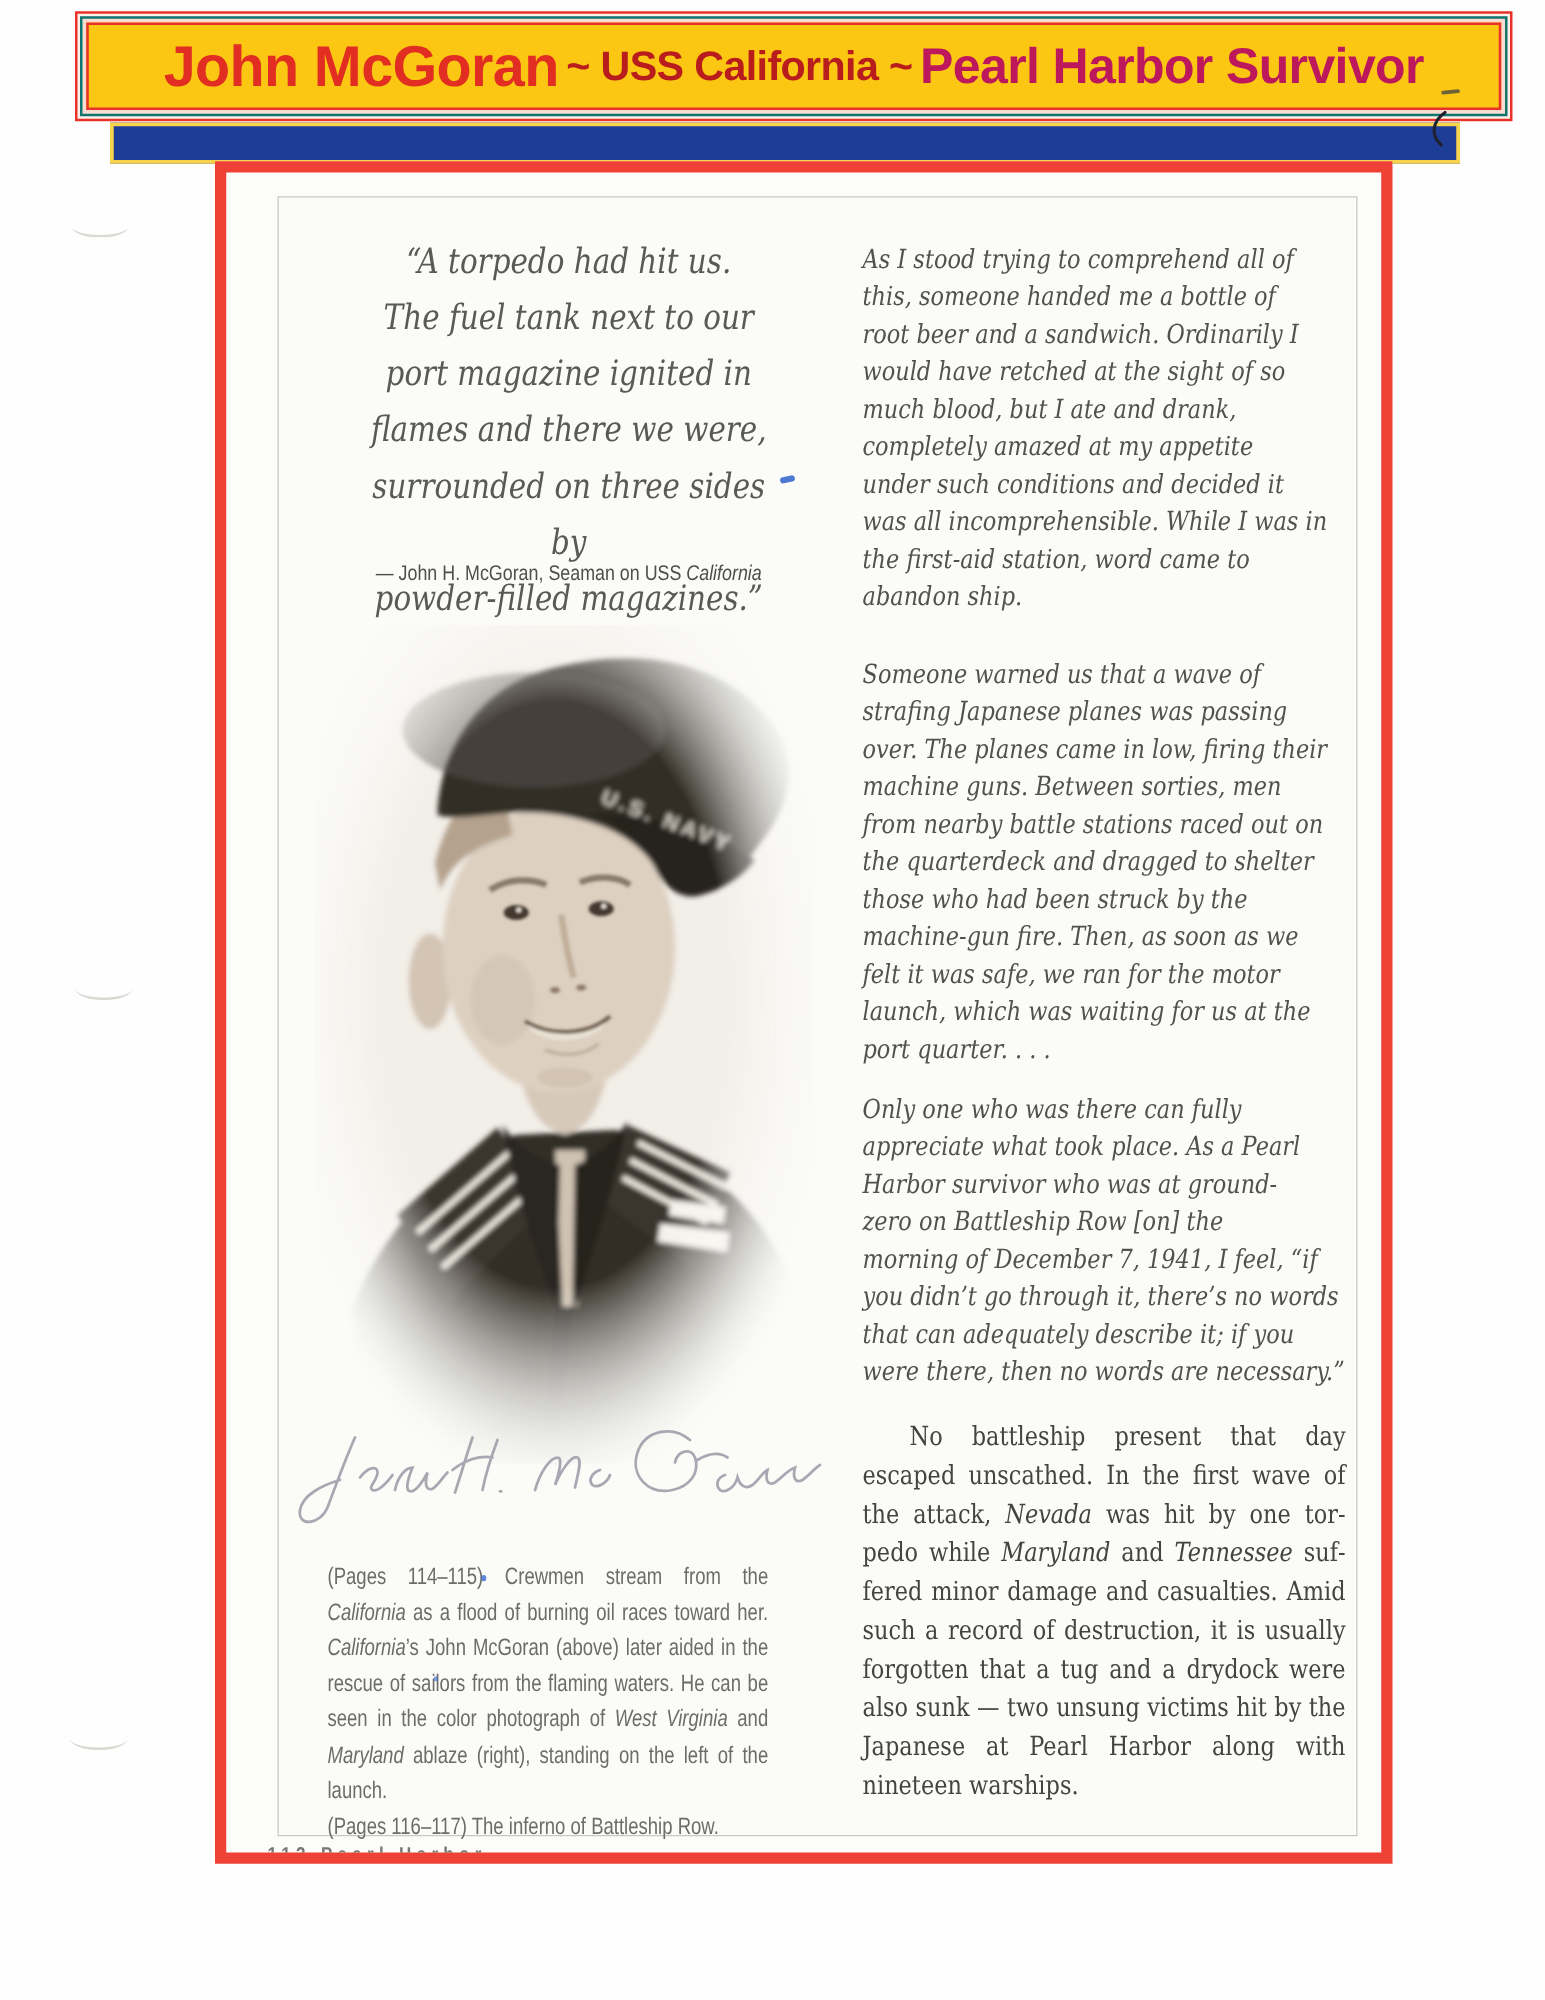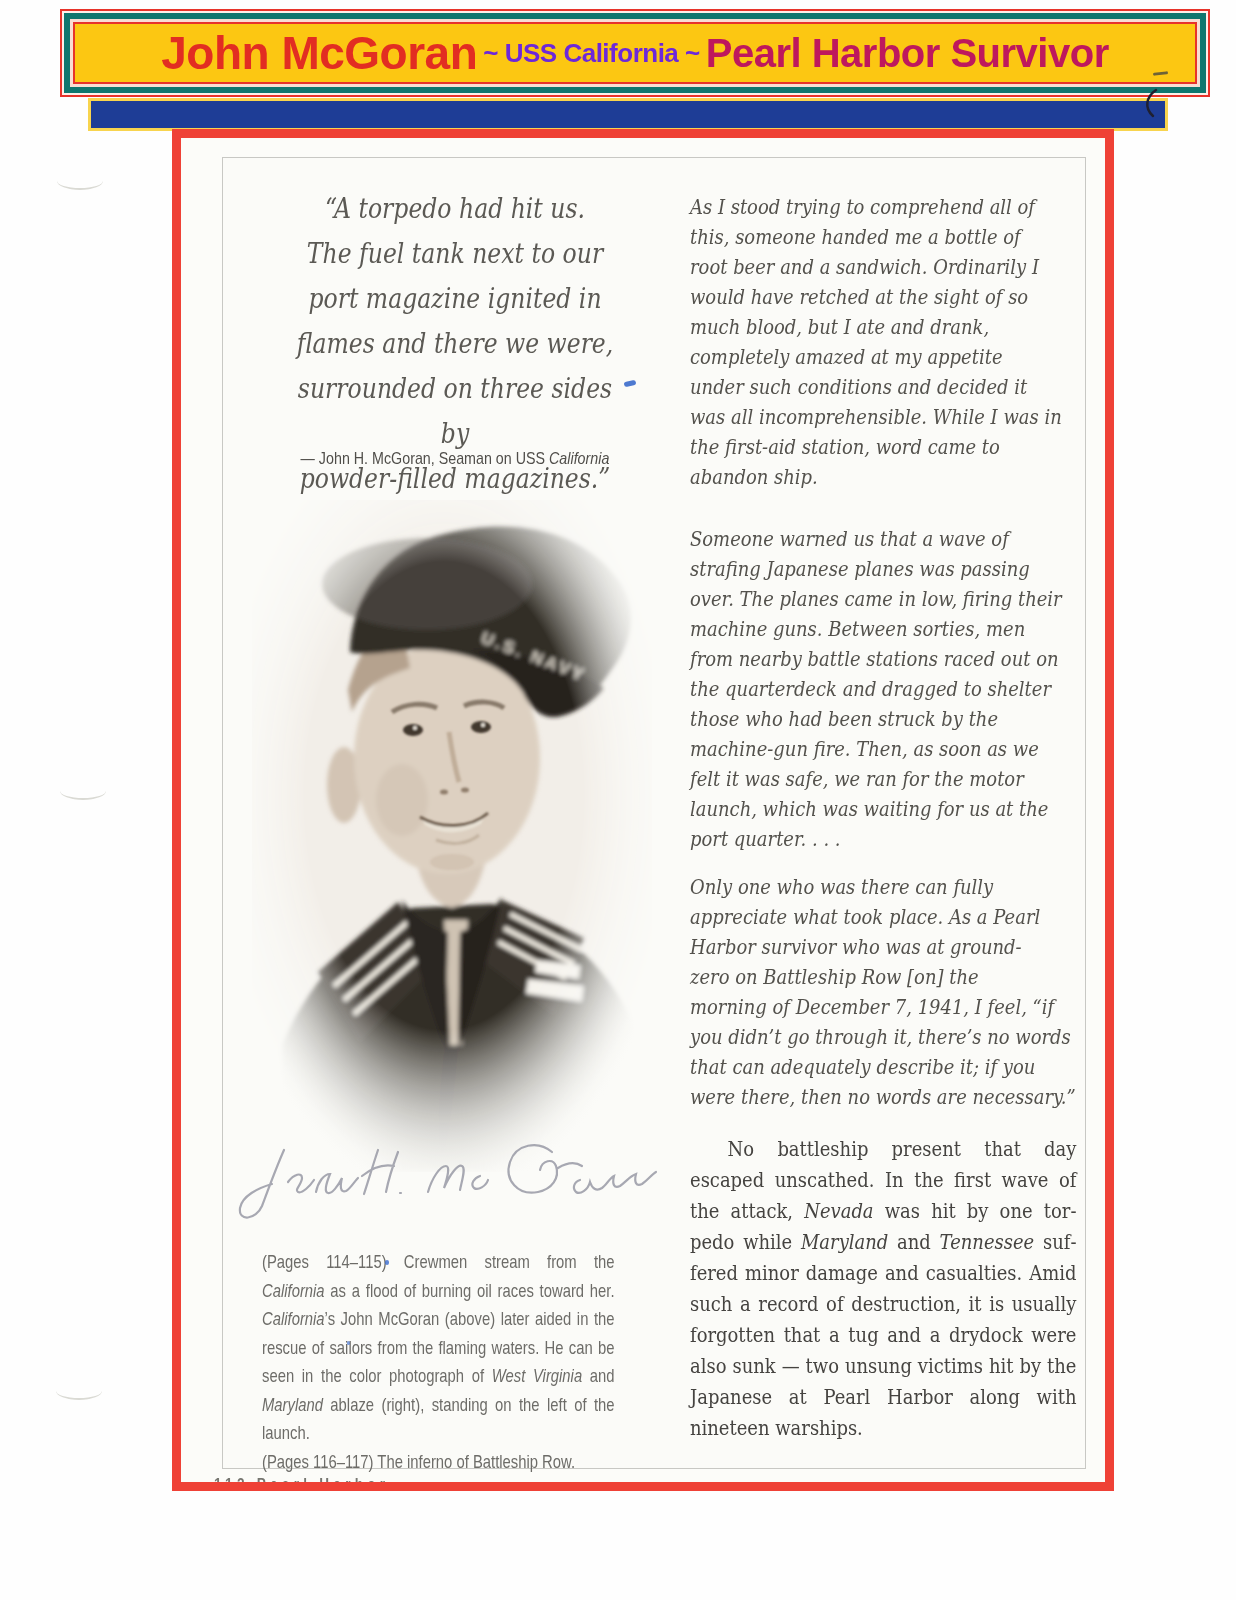--- a/index.html
+++ b/index.html
@@ -1,27 +1,27 @@
 <!DOCTYPE html>
 <html><head>
 <meta charset="utf-8">
 <style>
   html,body{margin:0;padding:0;background:#ffffff;}
   #stage{position:relative;width:1236px;height:1600px;background:#fefefe;overflow:hidden;
          font-family:"Liberation Sans",sans-serif;}
 
   
   .banner{position:absolute;left:64px;top:13px;width:1142px;height:80px;box-sizing:border-box;
-          background:#f9ddd2;border:6px solid #0f766e;
+          background:#f9ddd2;border:2px solid #0f766e;
           box-shadow:0 0 0 2px #fdf0ea,0 0 0 4px #e7332a;}
   .banner-inner{position:absolute;left:3px;top:3px;right:3px;bottom:3px;border:2px solid #e7332a;
           background:#fcc712;display:flex;align-items:center;justify-content:center;
           white-space:nowrap;letter-spacing:-.5px;}
   .bt1{font-weight:bold;font-size:46px;color:#e22d22;}
-  .bt2{font-weight:bold;font-size:26px;color:#6d28d9;margin:0 6px;}
+  .bt2{font-weight:bold;font-size:33px;color:#b91c1c;margin:0 6px;}
   .bt3{font-weight:bold;font-size:40px;color:#be185d;}
 
   
   .bluebar{position:absolute;left:88px;top:98px;width:1080px;height:33px;box-sizing:border-box;
            background:#1e3d96;border:3px solid #f8d44e;}
 
   
   .redpage{position:absolute;left:172px;top:129px;width:942px;height:1362px;box-sizing:border-box;
            border:9px solid #ef4136;background:#fcfcf9;}
   .sheet{position:absolute;left:222px;top:157px;width:864px;height:1312px;box-sizing:border-box;

